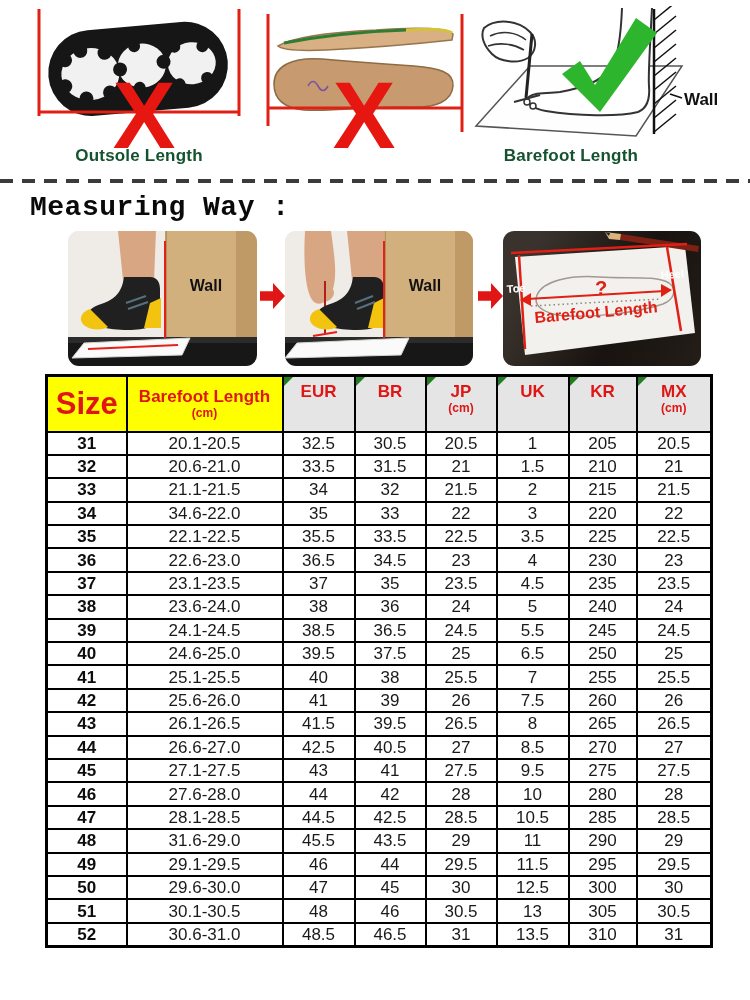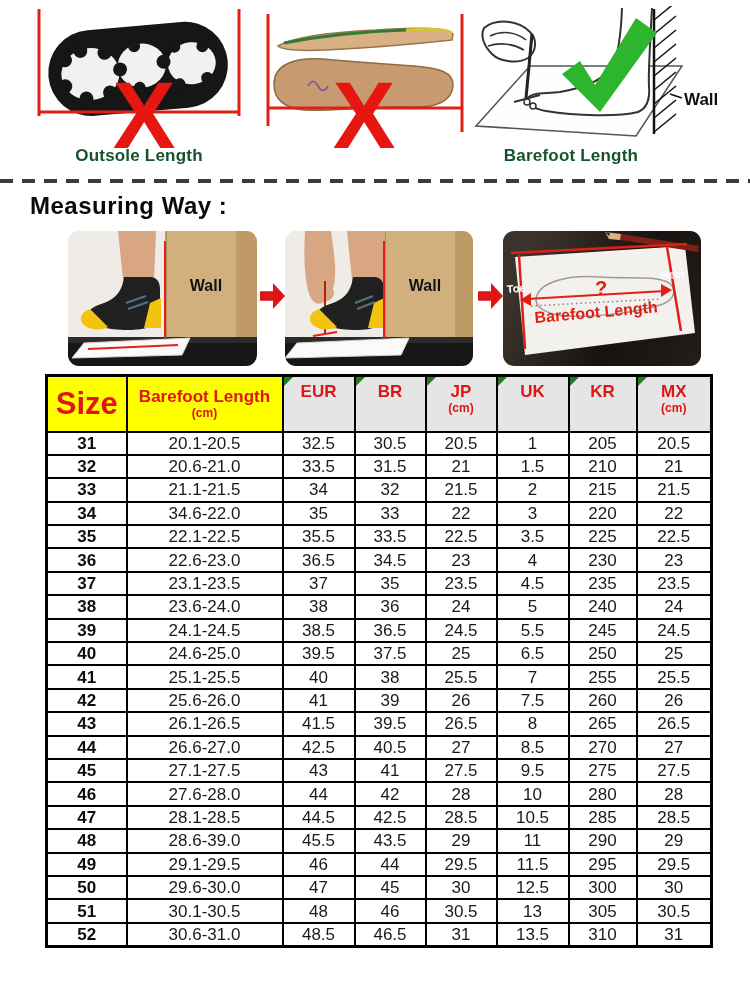--- a/index.html
+++ b/index.html
@@ -15,21 +15,21 @@
   .figures{position:absolute;top:6px;left:0;width:750px;height:172px;}
   .fig{position:absolute;top:0;text-align:center;}
   .fig-caption{font-weight:bold;font-size:17px;color:#14532d;margin-top:-8px;letter-spacing:.2px;}
   .fig svg{display:block;}
 
   
   .divider{position:absolute;top:179px;left:0;width:750px;height:4px;
     background:repeating-linear-gradient(90deg,#3b3b3b 0 13px,transparent 13px 22px);}
 
   
-  .mw-heading{position:absolute;top:192px;left:30px;font-size:24px;font-weight:bold;color:#0a0a0a;letter-spacing:.5px;}
+  .mw-heading{position:absolute;top:192px;left:30px;font-size:28px;font-weight:bold;color:#0a0a0a;letter-spacing:.5px;font-family:Liberation Mono, monospace;}
   .photos{position:absolute;top:231px;left:0;width:750px;height:140px;}
   .photo{position:absolute;top:0;height:135px;border-radius:11px;overflow:hidden;background:#efece8;}
   .photo svg{position:absolute;left:0;top:0;}
   .photo-dark{background:linear-gradient(115deg,#3a332d 15%,#181310 60%,#241d18 100%);}
   .flow-arrow{position:absolute;top:52px;width:25px;height:26px;background:var(--red);
     clip-path:polygon(0 32%,52% 32%,52% 0,100% 50%,52% 100%,52% 68%,0 68%);}
 
   
   table.size-table{position:absolute;top:374px;left:45px;width:667px;border-collapse:collapse;table-layout:fixed;
     border:3px solid #000;}
@@ -439,21 +439,21 @@
           <td>28.1-28.5</td>
           <td>44.5</td>
           <td>42.5</td>
           <td>28.5</td>
           <td>10.5</td>
           <td>285</td>
           <td>28.5</td>
         </tr>
         <tr>
           <td class="size-col">48</td>
-          <td>28.6-39.0</td>
+          <td>31.6-29.0</td>
           <td>45.5</td>
           <td>43.5</td>
           <td>29</td>
           <td>11</td>
           <td>290</td>
           <td>29</td>
         </tr>
         <tr>
           <td class="size-col">49</td>
           <td>29.1-29.5</td>

